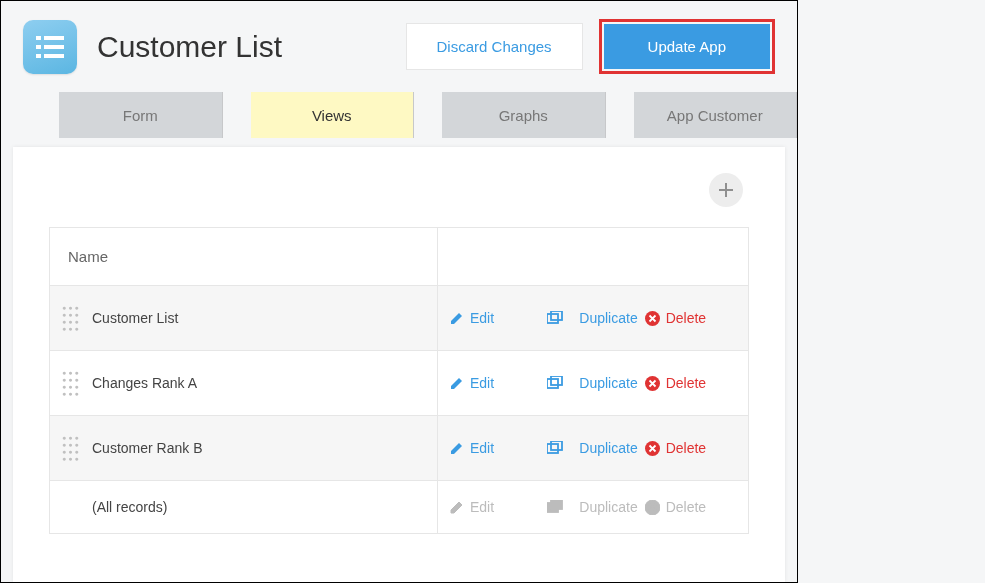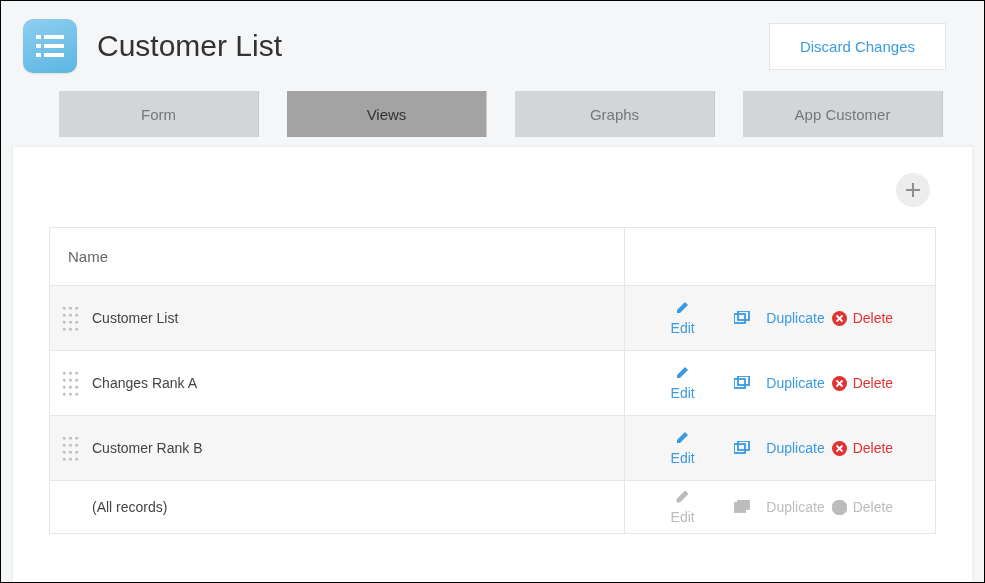--- a/index.html
+++ b/index.html
@@ -3,21 +3,21 @@
 <meta charset="utf-8">
 <style>
   * { box-sizing: border-box; margin: 0; padding: 0; }
   body {
     font-family: Arial, Helvetica, sans-serif;
     background: #f5f6f7;
     font-size: 14px;
     color: #333;
   }
   .window {
-    width: 985px;
+    width: 798px;
     height: 583px;
     border: 1px solid #000;
     background: #f5f6f7;
     position: relative;
     overflow: hidden;
   }
   .header {
     display: flex;
     align-items: center;
     padding: 18px 22px 18px 22px;
@@ -71,21 +71,21 @@
     color: #777;
     display: flex;
     align-items: center;
     justify-content: center;
     font-size: 15px;
     cursor: pointer;
     border-right: 1px solid #c7c8ca;
     margin-left: 28px;
   }
   .tab.active {
-    background: #a3a3a3;
+    background: #fef9c3;
     color: #333;
   }
   .panel {
     position: absolute;
     left: 12px;
     right: 12px;
     top: 146px;
     bottom: 0;
     background: #fff;
     box-shadow: 0 0 4px rgba(0,0,0,0.08);
@@ -160,21 +160,21 @@
     gap: 6px;
   }
   .action {
     display: flex;
     align-items: center;
     gap: 6px;
     font-size: 14px;
     cursor: pointer;
     width: 94px;
   }
-  .action.edit { color: #3a9be2; flex-direction: column; }
+  .action.edit { color: #3a9be2; }
   .action.dup  { color: #3a9be2; gap: 16px; }
   .action.del  { color: #e03333; }
   .row.disabled .action { color: #bcbcbc; cursor: default; }
   .row.disabled .action svg path,
   .row.disabled .action svg rect,
   .row.disabled .action svg circle { fill: #bcbcbc; stroke: #bcbcbc; }
   .row.disabled .cell-name { color: #444; }
 </style>
 </head>
 <body>
@@ -188,20 +188,23 @@
         <rect x="8" y="0" width="20" height="4" fill="#fff"></rect>
         <rect x="0" y="9" width="5" height="4" fill="#fff"></rect>
         <rect x="8" y="9" width="20" height="4" fill="#fff"></rect>
         <rect x="0" y="18" width="5" height="4" fill="#fff"></rect>
         <rect x="8" y="18" width="20" height="4" fill="#fff"></rect>
       </svg>
     </div>
     <div class="page-title">Customer List</div>
     <div class="header-spacer"></div>
     <button class="btn-discard">Discard Changes</button>
+    <div class="btn-update-wrap">
+      <button class="btn-update">Update App</button>
+    </div>
   </div>
 
   <div class="tabs">
     <div class="tab">Form</div>
     <div class="tab active">Views</div>
     <div class="tab">Graphs</div>
     <div class="tab">App Customer</div>
   </div>
 
   <div class="panel">

